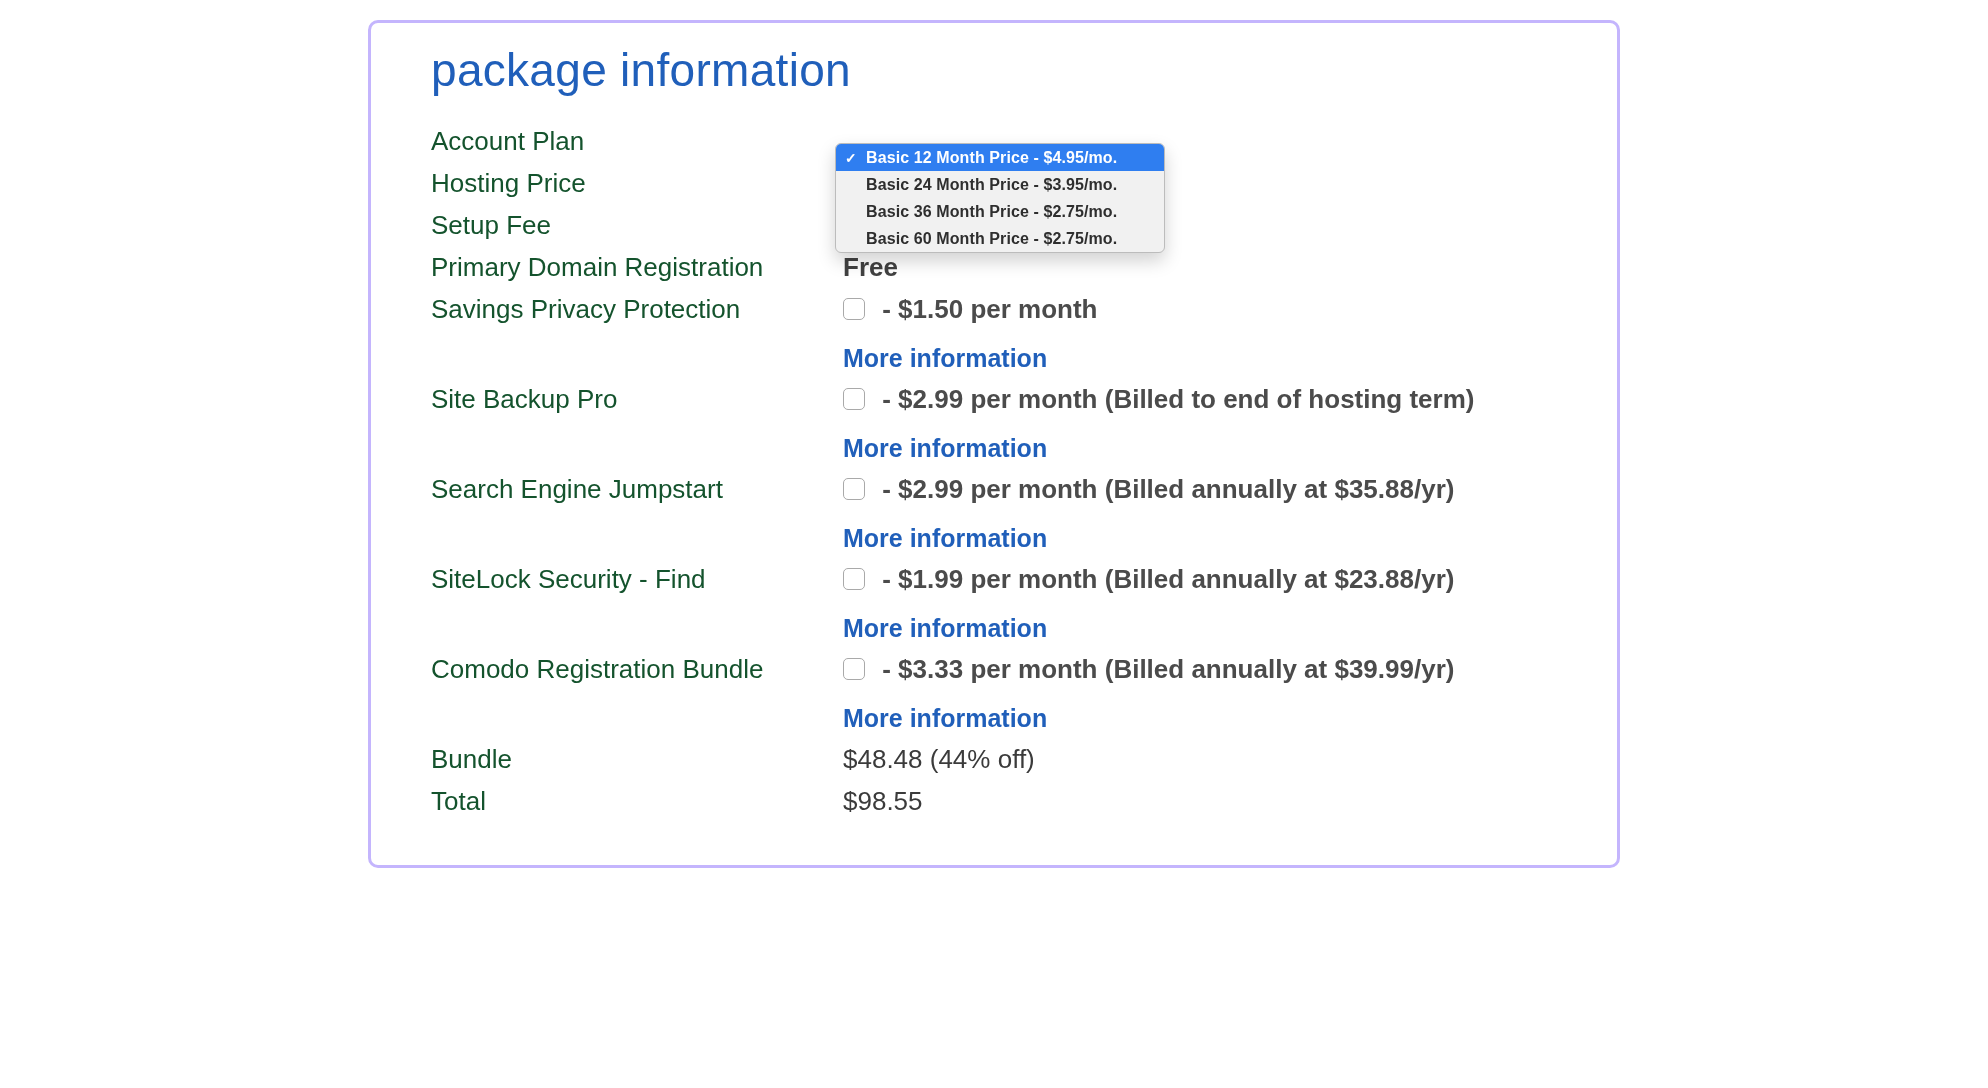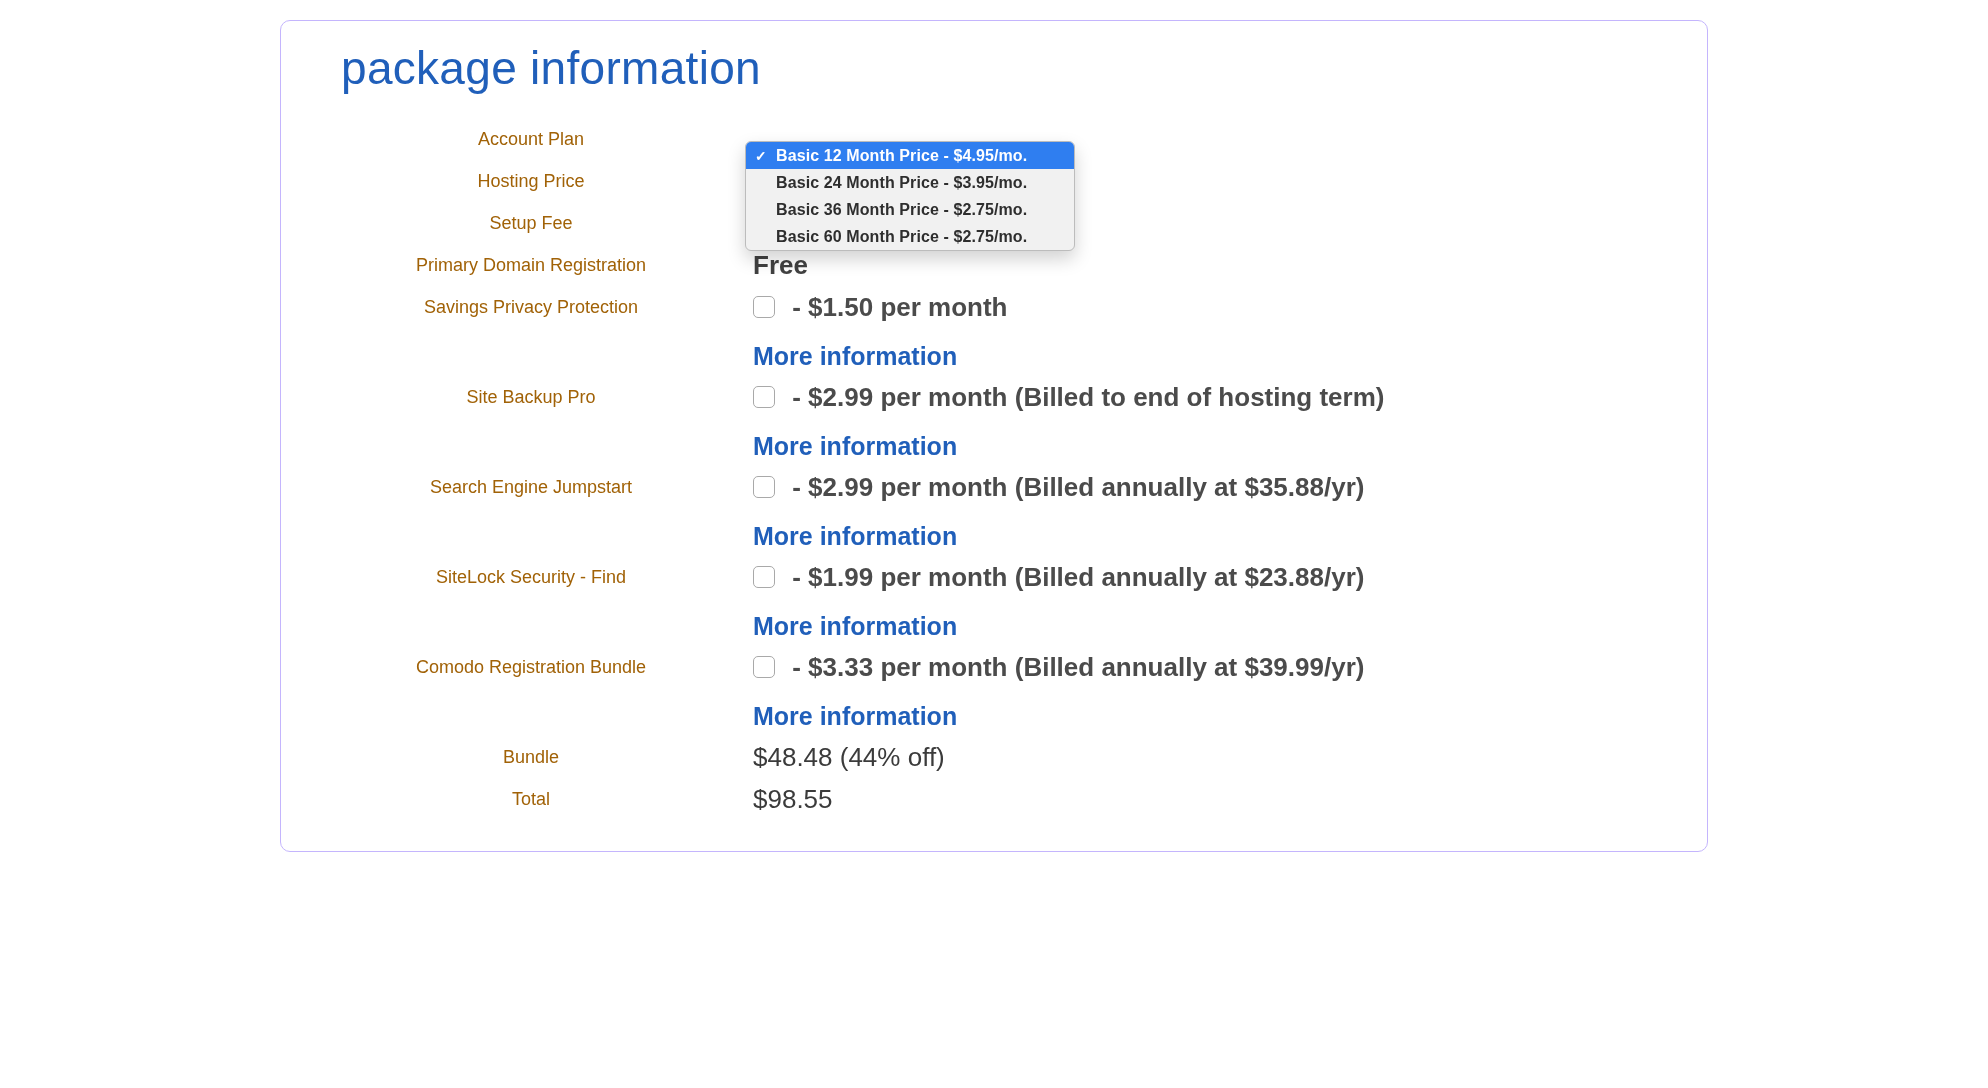--- a/index.html
+++ b/index.html
@@ -3,45 +3,45 @@
 <meta charset="utf-8">
 <style>
   html, body {
     margin: 0;
     padding: 0;
     background: #ffffff;
     font-family: -apple-system, "Helvetica Neue", Arial, sans-serif;
     font-weight: 300;
   }
   .panel {
-    width: 1428px;
+    width: 1252px;
     margin: 20px auto 0 auto;
-    border: 1px solid #c4b5fd;
+    border: 3px solid #c4b5fd;
     border-radius: 10px;
-    padding: 10px 60px 30px 60px;
+    padding: 10px 60px 42px 60px;
     box-sizing: border-box;
     position: relative;
   }
   h1.title {
     font-weight: 300;
     color: #205fba;
     font-size: 46px;
     margin: 10px 0 24px 0;
     letter-spacing: 0.3px;
   }
   .row {
     display: flex;
     align-items: flex-start;
     margin-bottom: 2px;
   }
   .label-col {
     flex: 0 0 380px;
-    text-align: center;
-    color: #a16207;
-    font-size: 18px;
+    text-align: left;
+    color: #14532d;
+    font-size: 26px;
     line-height: 40px;
     padding-right: 32px;
     font-weight: 300;
   }
   .value-col {
     flex: 1;
     color: #4b4b4b;
     font-size: 26px;
     line-height: 40px;
     font-weight: 700;

